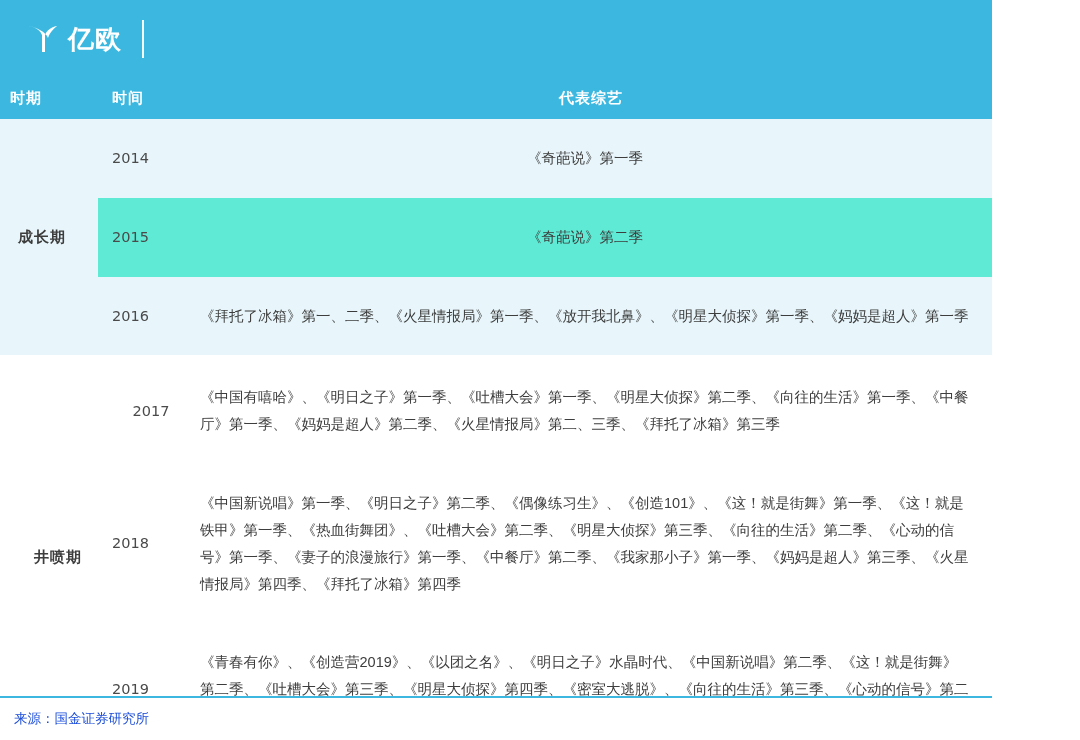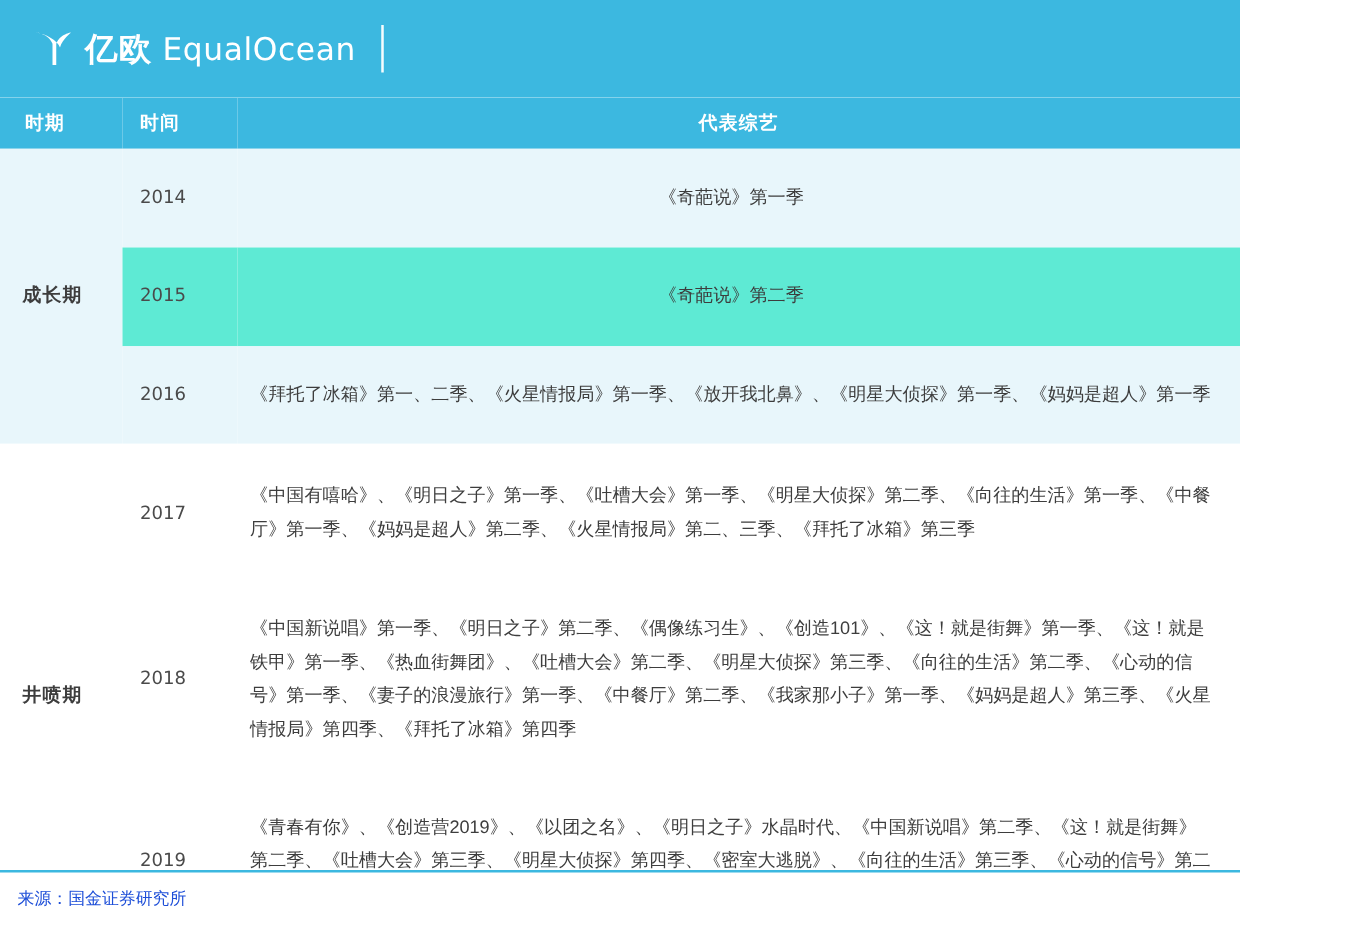--- a/index.html
+++ b/index.html
@@ -90,21 +90,21 @@
   table.main-table col.c3 { width: auto; }
 
   thead th {
     background: #3cb8e0;
     color: #ffffff;
     font-size: 15px;
     font-weight: bold;
     padding: 11px 0;
     letter-spacing: 1px;
   }
-  thead th.th-period { text-align: left; padding-left: 20px; }
+  thead th.th-period { text-align: left; padding-left: 10px; }
   thead th.th-time { text-align: left; padding-left: 14px; }
   thead th.th-shows { text-align: center; }
 
   tbody td {
     font-size: 14.5px;
     color: #3d3d3d;
     vertical-align: middle;
     line-height: 1.85;
     padding: 26px 0;
   }
@@ -125,21 +125,21 @@
   }
   td.shows-cell {
     padding-right: 22px;
     padding-left: 10px;
   }
   td.shows-cell.center { text-align: center; }
   td.shows-cell.just { text-align: left; }
   tr.row-2014 td { background: #e8f6fb; }
   tr.row-2015 td { background: #5eead4; }
   tr.row-2016 td { background: #e8f6fb; }
-  tr.row-2017 td { background: #ffffff; }
+  tr.row-2017 td { background: #ffffff; text-align: center; }
   tr.row-2018 td { background: #ffffff; }
   tr.row-2019 td { background: #ffffff; }
   td.period-growth { background: #e8f6fb !important; }
   td.period-boom  { background: #ffffff !important; }
 
   .group-sep td {
     padding: 0;
     height: 3px;
     background: #ffffff !important;
   }
@@ -171,21 +171,20 @@
 <div class="page">
 
   <div class="header">
     <div class="logo-block">
       <span class="logo-mark">
         <svg width="34" height="34" viewBox="0 0 34 34" xmlns="http://www.w3.org/2000/svg">
           <path d="M3 4 C3 4, 13 5, 16 13 L16 30 L19 30 L19 13 C22 5, 31 4, 31 4 C31 4, 24 9, 22 16 C20 10, 10 5, 3 4 Z" fill="#ffffff"></path>
         </svg>
       </span>
       <span class="logo-cn">亿欧</span>
-      <span class="logo-en">EqualOcean</span>
     </div>
     <div class="header-divider"></div>
   </div>
 
   <div class="table-wrap">
     <table class="main-table">
       <colgroup>
         <col class="c1">
           <col class="c2">
           <col class="c3">

